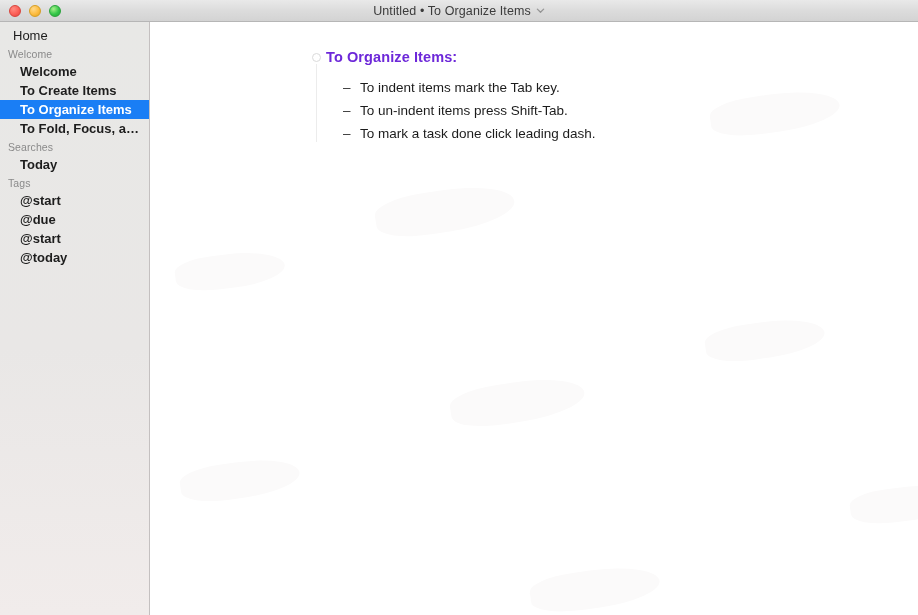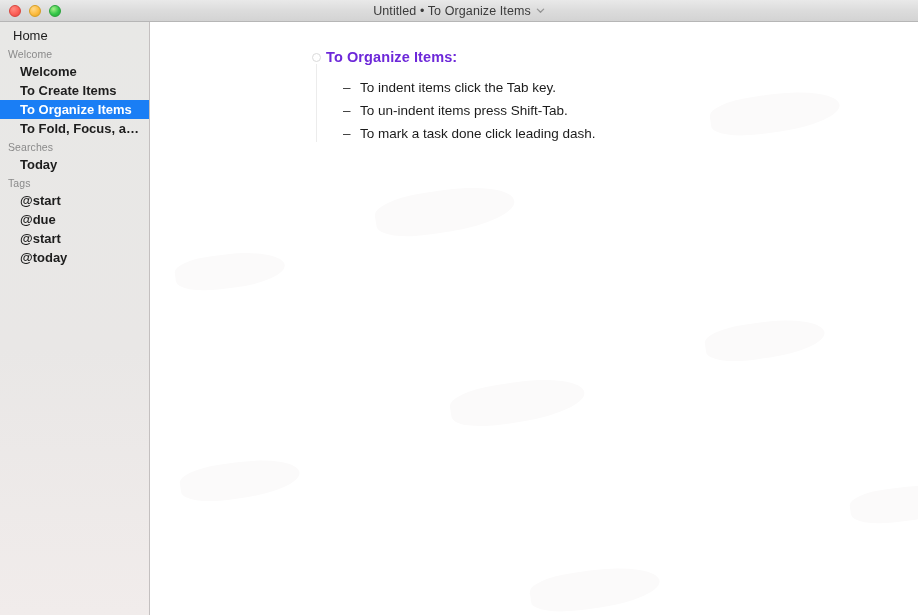--- a/index.html
+++ b/index.html
@@ -244,21 +244,21 @@
 
         <div id="handle"></div>
         <div id="guide"></div>
 
         <div id="heading">To Organize Items:</div>
 
         <div id="children">
 
           <div class="child">
             <span class="dash">–</span>
-            <span class="txt">To indent items click the Tab key.</span>
+            <span class="txt">To indent items mark the Tab key.</span>
           </div>
 
           <div class="child">
             <span class="dash">–</span>
             <span class="txt">To un-indent items press Shift-Tab.</span>
           </div>
 
           <div class="child">
             <span class="dash">–</span>
             <span class="txt">To mark a task done click leading dash.</span>

